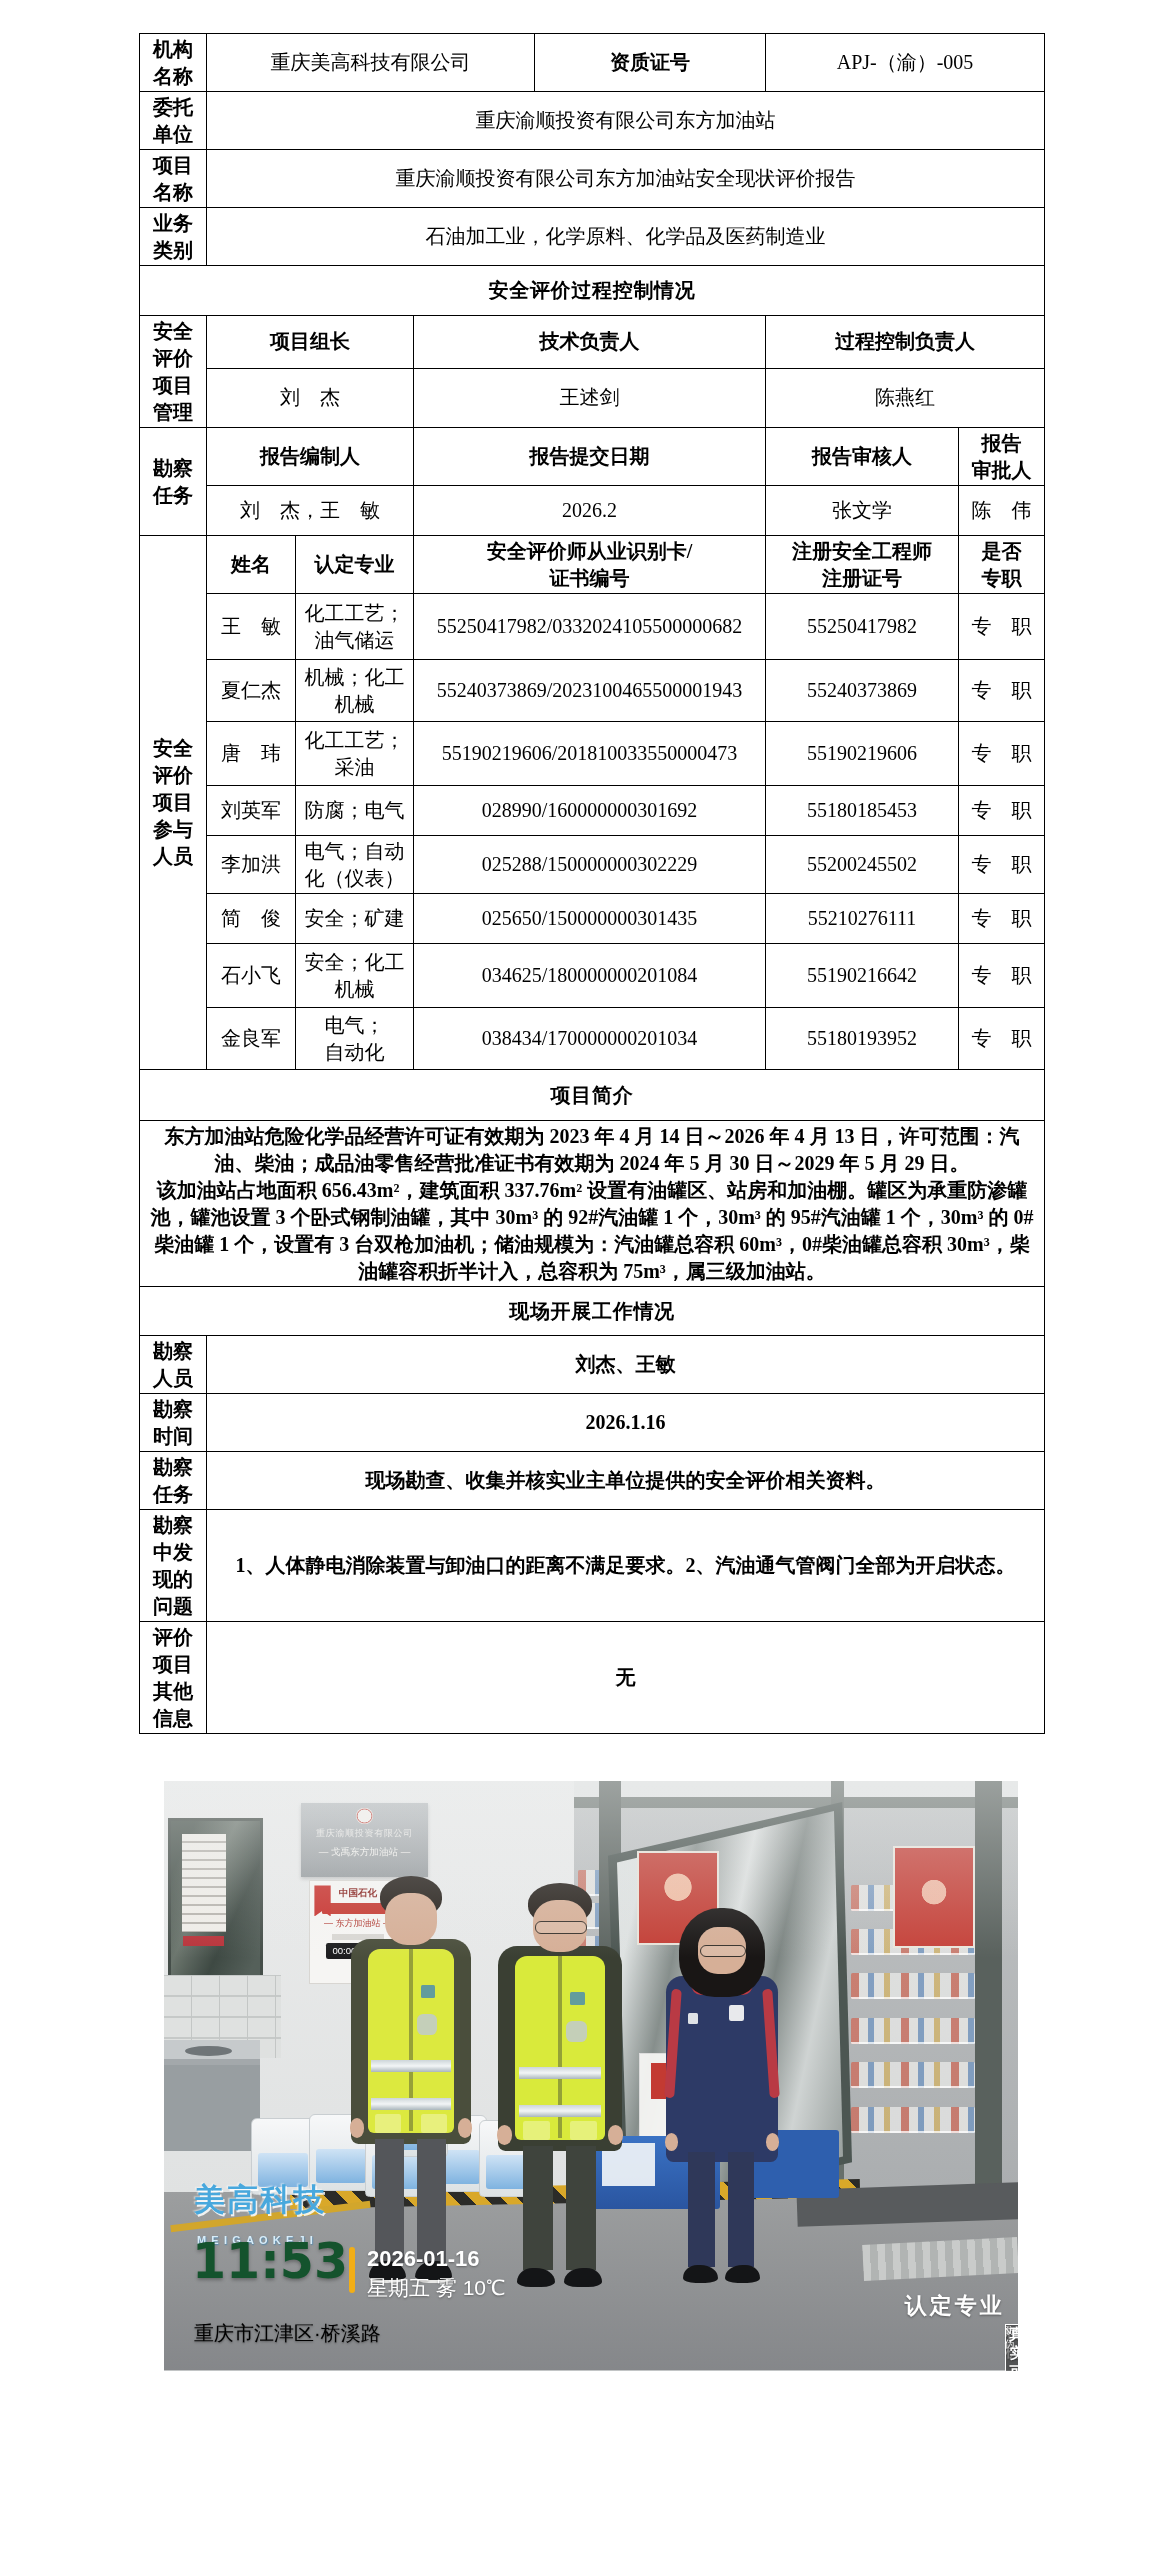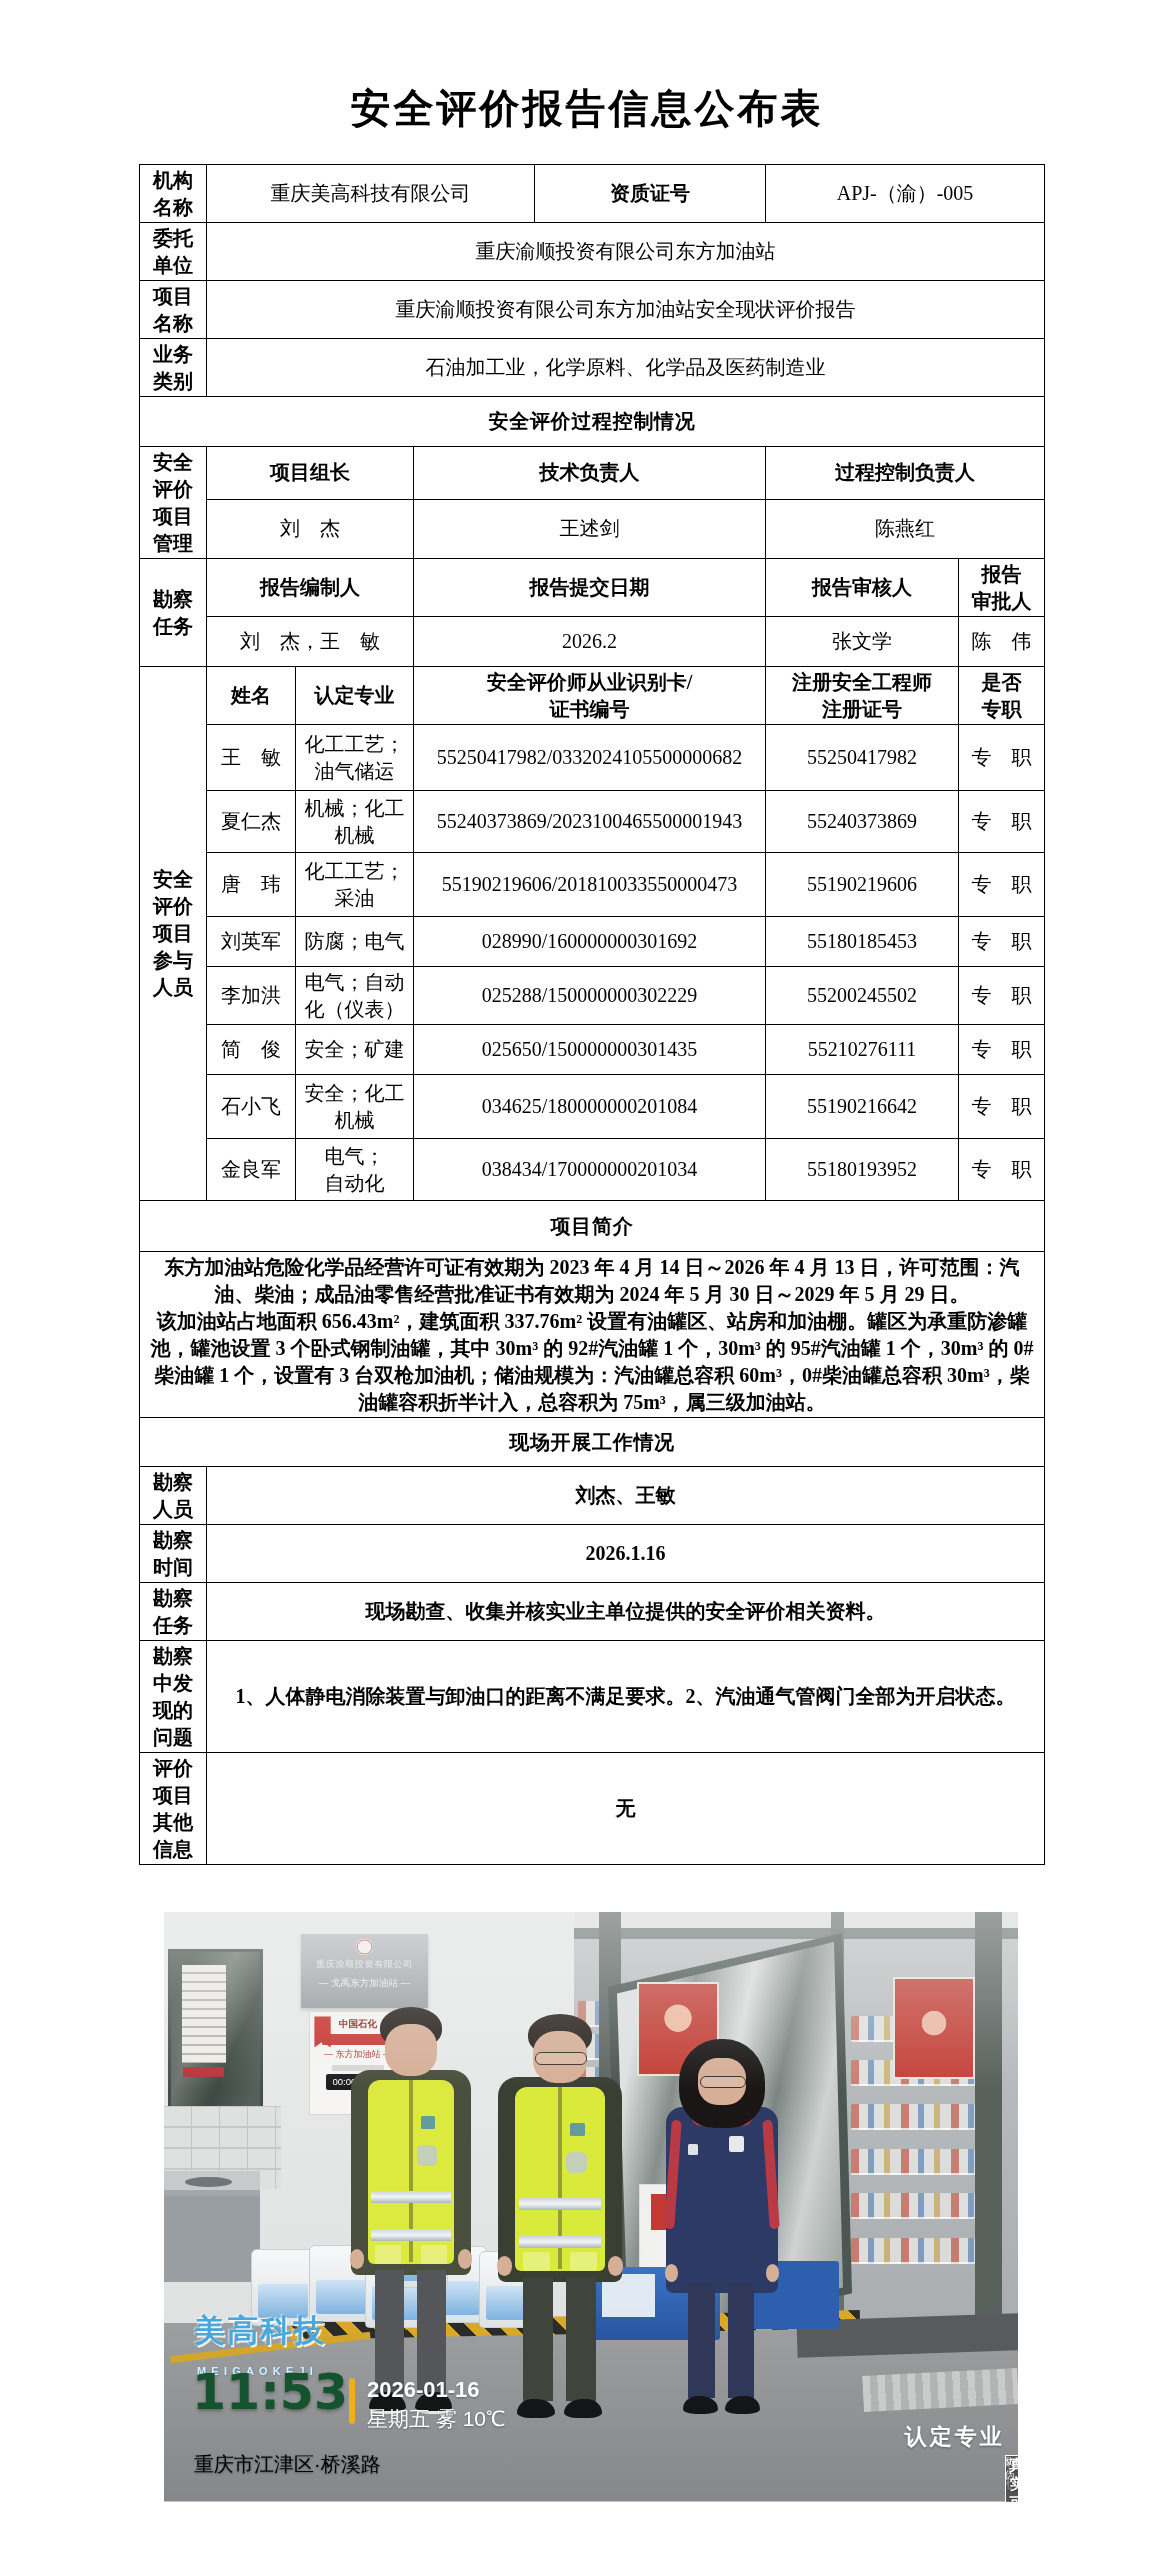--- a/index.html
+++ b/index.html
@@ -154,21 +154,20 @@
   .wm-app1{font-size:22px;color:#fff;font-weight:bold;letter-spacing:3px;text-shadow:0 0.7px 2.2px rgba(0,0,0,.4);}
   .wm-app2{margin-top:3px;font-size:15px;color:#fff;text-shadow:0 0.7px 1.5px rgba(0,0,0,.4);}
   .wm-badge{background:rgba(40,40,40,.55);border:1.5px solid #fff;padding:0 3.7px;font-weight:bold;}
   .wm-app3{margin-top:3.7px;font-size:9.6px;color:rgba(255,255,255,.92);letter-spacing:0.7px;}
 </style>
 </head>
 <body>
 
 <div class="page">
 
-  <h1 class="page-title">安全评价报告信息公布表</h1>
 
   <table class="doc-table">
     <colgroup>
       <col style="width:67px">
         <col style="width:89px">
         <col style="width:118px">
       <col style="width:121px">
         <col style="width:231px">
         <col style="width:193px">
       <col style="width:86px">

